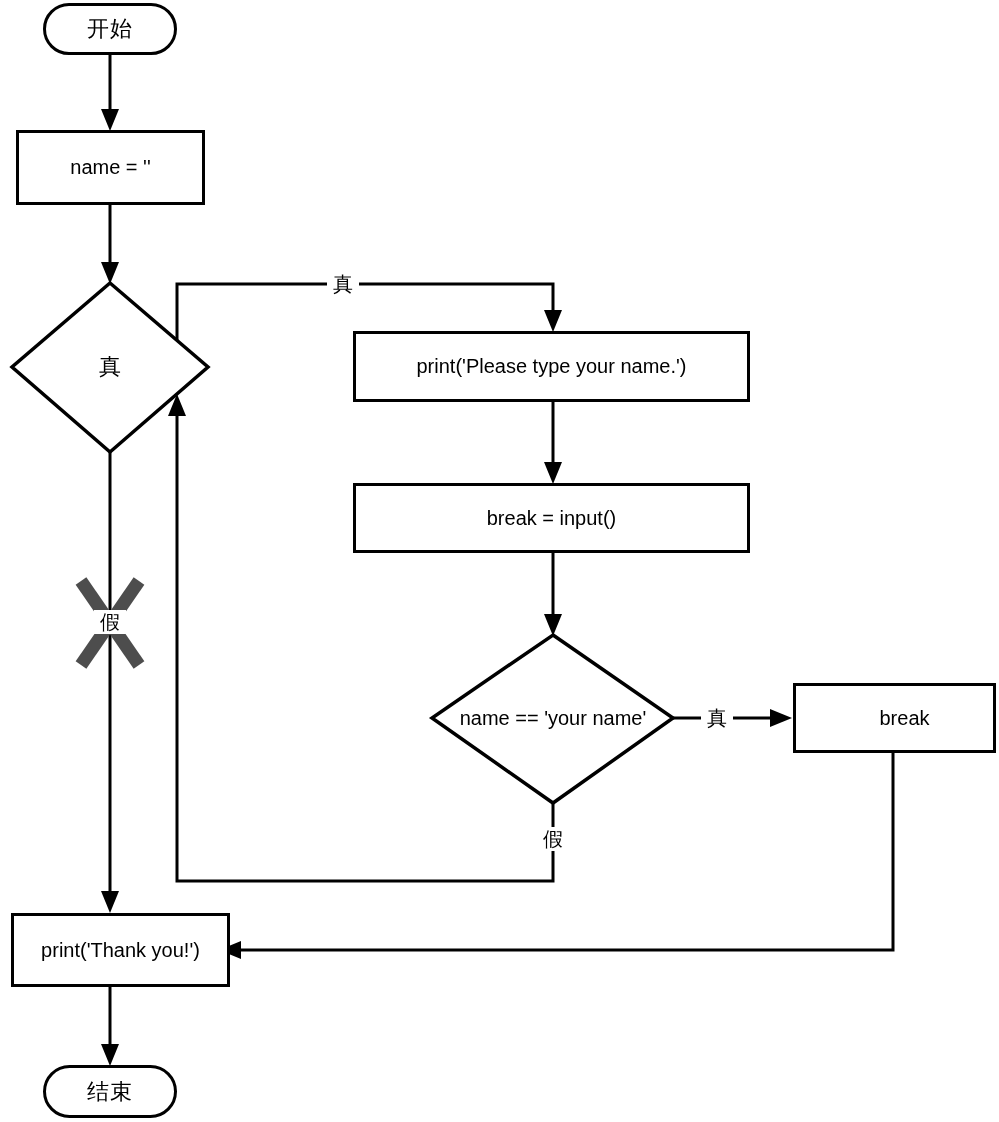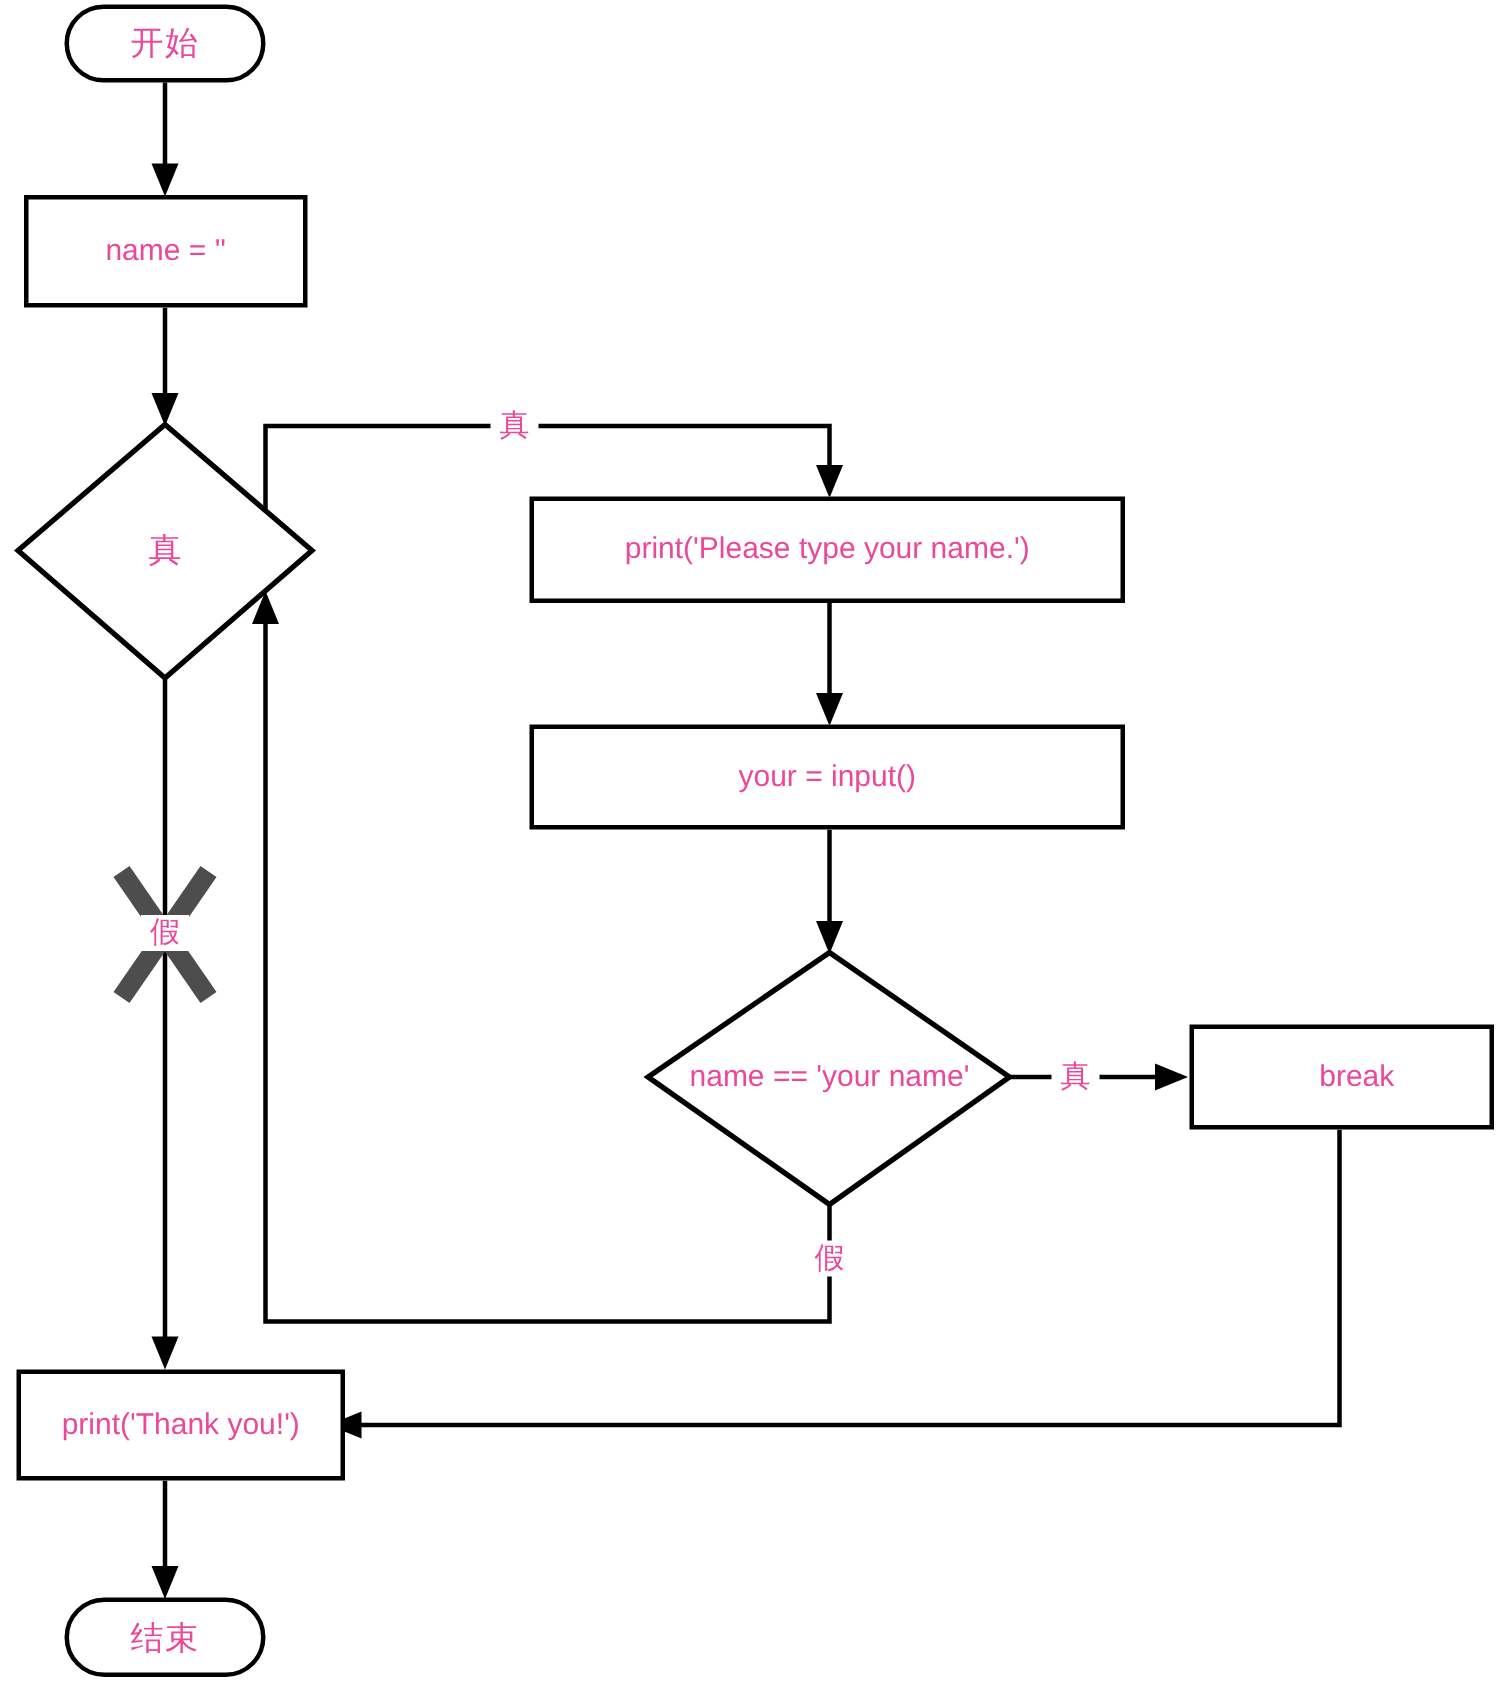--- a/index.html
+++ b/index.html
@@ -2,21 +2,21 @@
 <html><head>
 <meta charset="utf-8">
 <style>
   html, body { margin: 0; padding: 0; background: #ffffff; }
   .canvas {
     position: relative;
     width: 999px;
     height: 1122px;
     background: #ffffff;
     font-family: "Liberation Sans", "DejaVu Sans", sans-serif;
-    color: #ec4899;
+    color: #000000;
     overflow: hidden;
   }
   .canvas svg.wires {
     position: absolute;
     left: 0; top: 0;
     width: 999px; height: 1122px;
   }
   .node {
     position: absolute;
     box-sizing: border-box;
@@ -106,21 +106,21 @@
 
   <div class="node" style="left:16px; top:130px; width:189px; height:75px;">
     <span>name = ''</span>
   </div>
 
   <div class="node" style="left:353px; top:331px; width:397px; height:71px;text-align:right;">
     <span>print('Please type your name.')</span>
   </div>
 
   <div class="node" style="left:353px; top:483px; width:397px; height:70px;">
-    <span>your = input()</span>
+    <span>break = input()</span>
   </div>
 
   <div class="node" style="left:793px; top:683px; width:203px; height:70px;padding-left:20px;">
     <span>break</span>
   </div>
 
   <div class="node" style="left:11px; top:913px; width:219px; height:74px;">
     <span>print('Thank you!')</span>
   </div>
 

